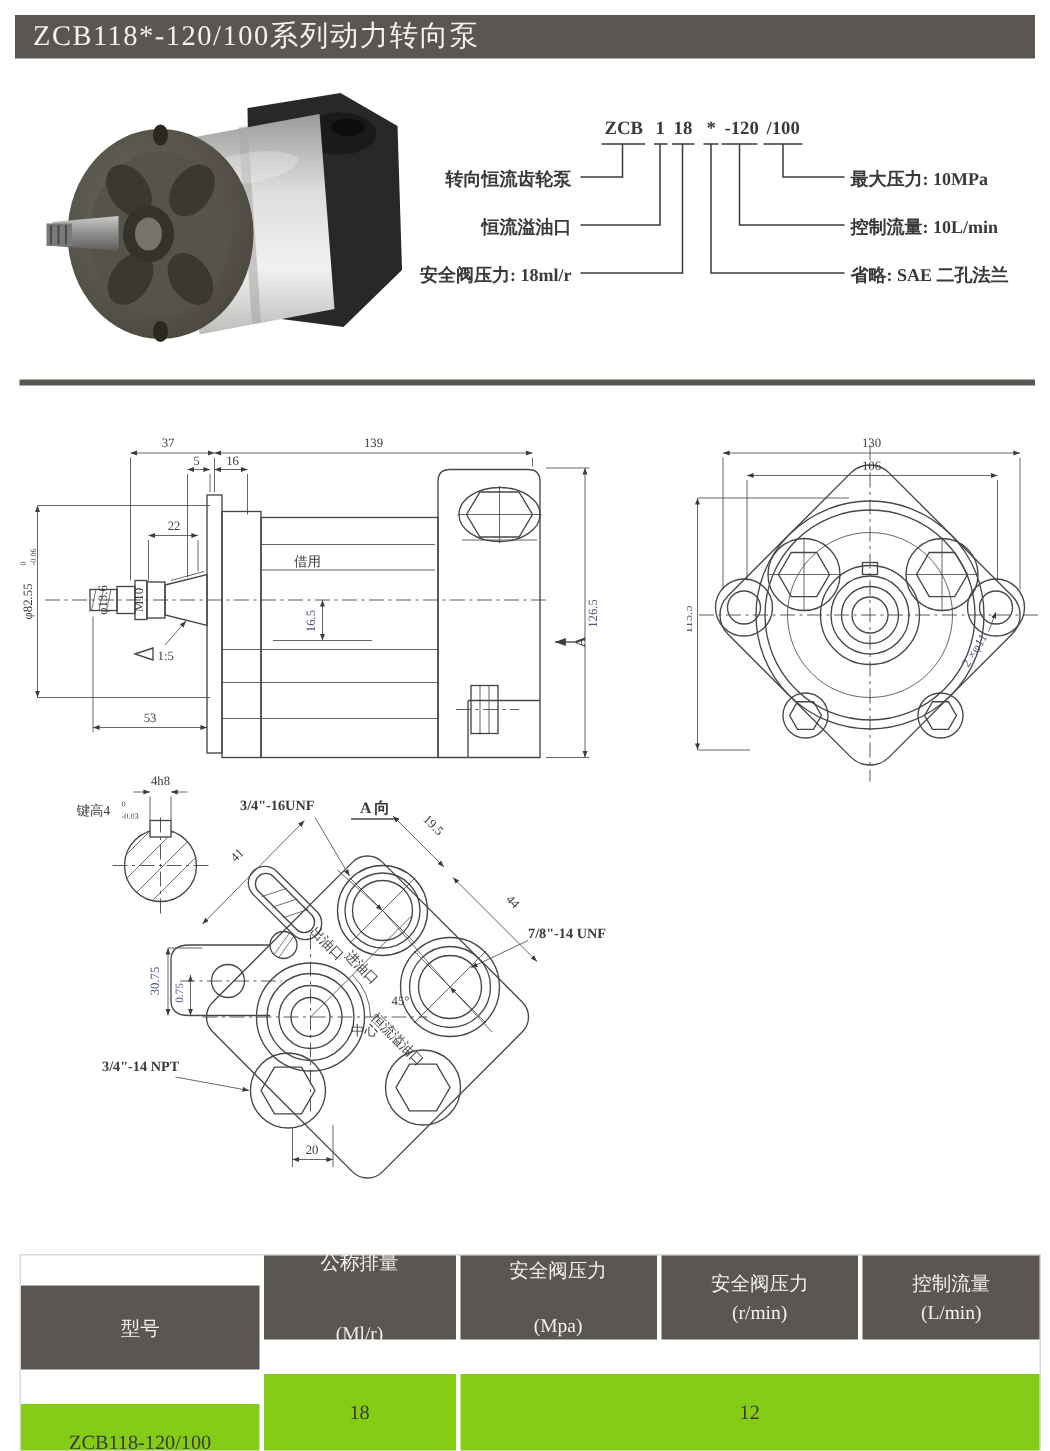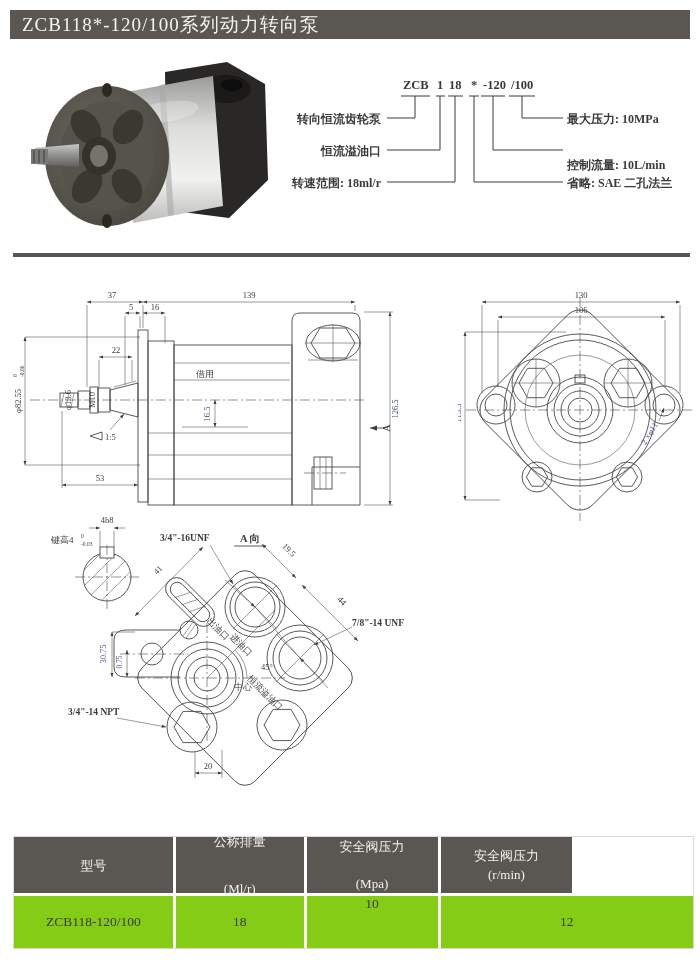--- a/index.html
+++ b/index.html
@@ -31,21 +31,21 @@
   .dwg .wf{fill:#fff;}
   
   .thr{font-size:9.5px;font-weight:bold;white-space:nowrap;}
   
   .spec{left:13px;top:836px;width:681px;background:#fff;border:1px solid #dcdad7;box-sizing:border-box;}
   .trow{display:flex;gap:3px;}
   .trow+.trow{margin-top:3px;}
   .tc{display:flex;flex-direction:column;align-items:center;justify-content:center;text-align:center;}
   .th{background:#5a5651;color:#f2f1ee;height:56px;font-size:13px;line-height:19px;}
   .td{background:#84cc16;height:52px;font-size:13.5px;}
-  .c0{flex:0 0 23.4%;} .c1{flex:0 0 18.8%;gap:28px;} .c2{flex:0 0 19.3%;justify-content:space-between;} .c3{flex:0 0 19.4%;} .c4{flex:1;}
+  .c0{flex:0 0 23.4%;margin-top:20px;} .c1{flex:0 0 18.8%;gap:28px;} .c2{flex:0 0 19.3%;justify-content:space-between;} .c3{flex:0 0 19.4%;} .c4{flex:1;}
 </style>
 </head>
 <body>
 
 <div class="abs title-bar">ZCB118*-120/100系列动力转向泵</div>
 
 <svg class="abs photo" style="left:15px;top:60px" width="278" height="178" viewBox="0 0 278 178">
   <defs>
     <linearGradient id="gBody" x1="0" y1="0" x2="0" y2="1">
       <stop offset="0" stop-color="#9b9b99"></stop>
@@ -108,23 +108,23 @@
       <path d="M141,18 H150 M145,18 V72 H92"></path>
       <path d="M153,18 H168 M160,18 V104 H92"></path>
       <path d="M174,18 H184 M179,18 V104 H268"></path>
       <path d="M186,18 H210 M198,18 V72 H268"></path>
       <path d="M214,18 H240 M227,18 V40 H268"></path>
     </g>
   </svg>
 
   <span class="lab l" style="top:33px">转向恒流齿轮泵</span>
   <span class="lab l" style="top:65px">恒流溢油口</span>
-  <span class="lab l" style="top:97px">转速范围: 18ml/r</span>
+  <span class="lab l" style="top:97px">安全阀压力: 18ml/r</span>
   <span class="lab r" style="top:33px">最大压力: 10MPa</span>
-  <span class="lab r" style="top:79px">控制流量: 10L/min</span>
+  <span class="lab r" style="top:65px">控制流量: 10L/min</span>
   <span class="lab r" style="top:97px">省略: SAE 二孔法兰</span>
 </div>
 
 <div class="abs divider"></div>
 
 <svg class="abs dwg" style="left:12px;top:283px" width="448" height="242" viewBox="0 0 448 242">
   <defs>
     <marker id="m1" viewBox="0 0 8 8" refX="8" refY="4" markerWidth="8" markerHeight="8" orient="auto-start-reverse">
       <path d="M0,1 L8,4 L0,7 Z"></path>
     </marker>
@@ -422,20 +422,23 @@
       <span>(Ml/r)</span>
     </div>
     <div class="tc th c2">
       <span>安全阀压力</span>
       <span>(Mpa)</span>
     </div>
     <div class="tc th c3">
       <span>安全阀压力</span>
       <span>(r/min)</span>
     </div>
+    <div class="tc th c4">
+      <span>控制流量</span>
+      <span>(L/min)</span>
+    </div>
   </div>
   <div class="trow">
     <div class="tc td c0">ZCB118-120/100</div>
     <div class="tc td c1">18</div>
-    <div class="tc td c2">10</div>
     <div class="tc td c4">12</div>
   </div>
 </div>
 
 </body></html>

